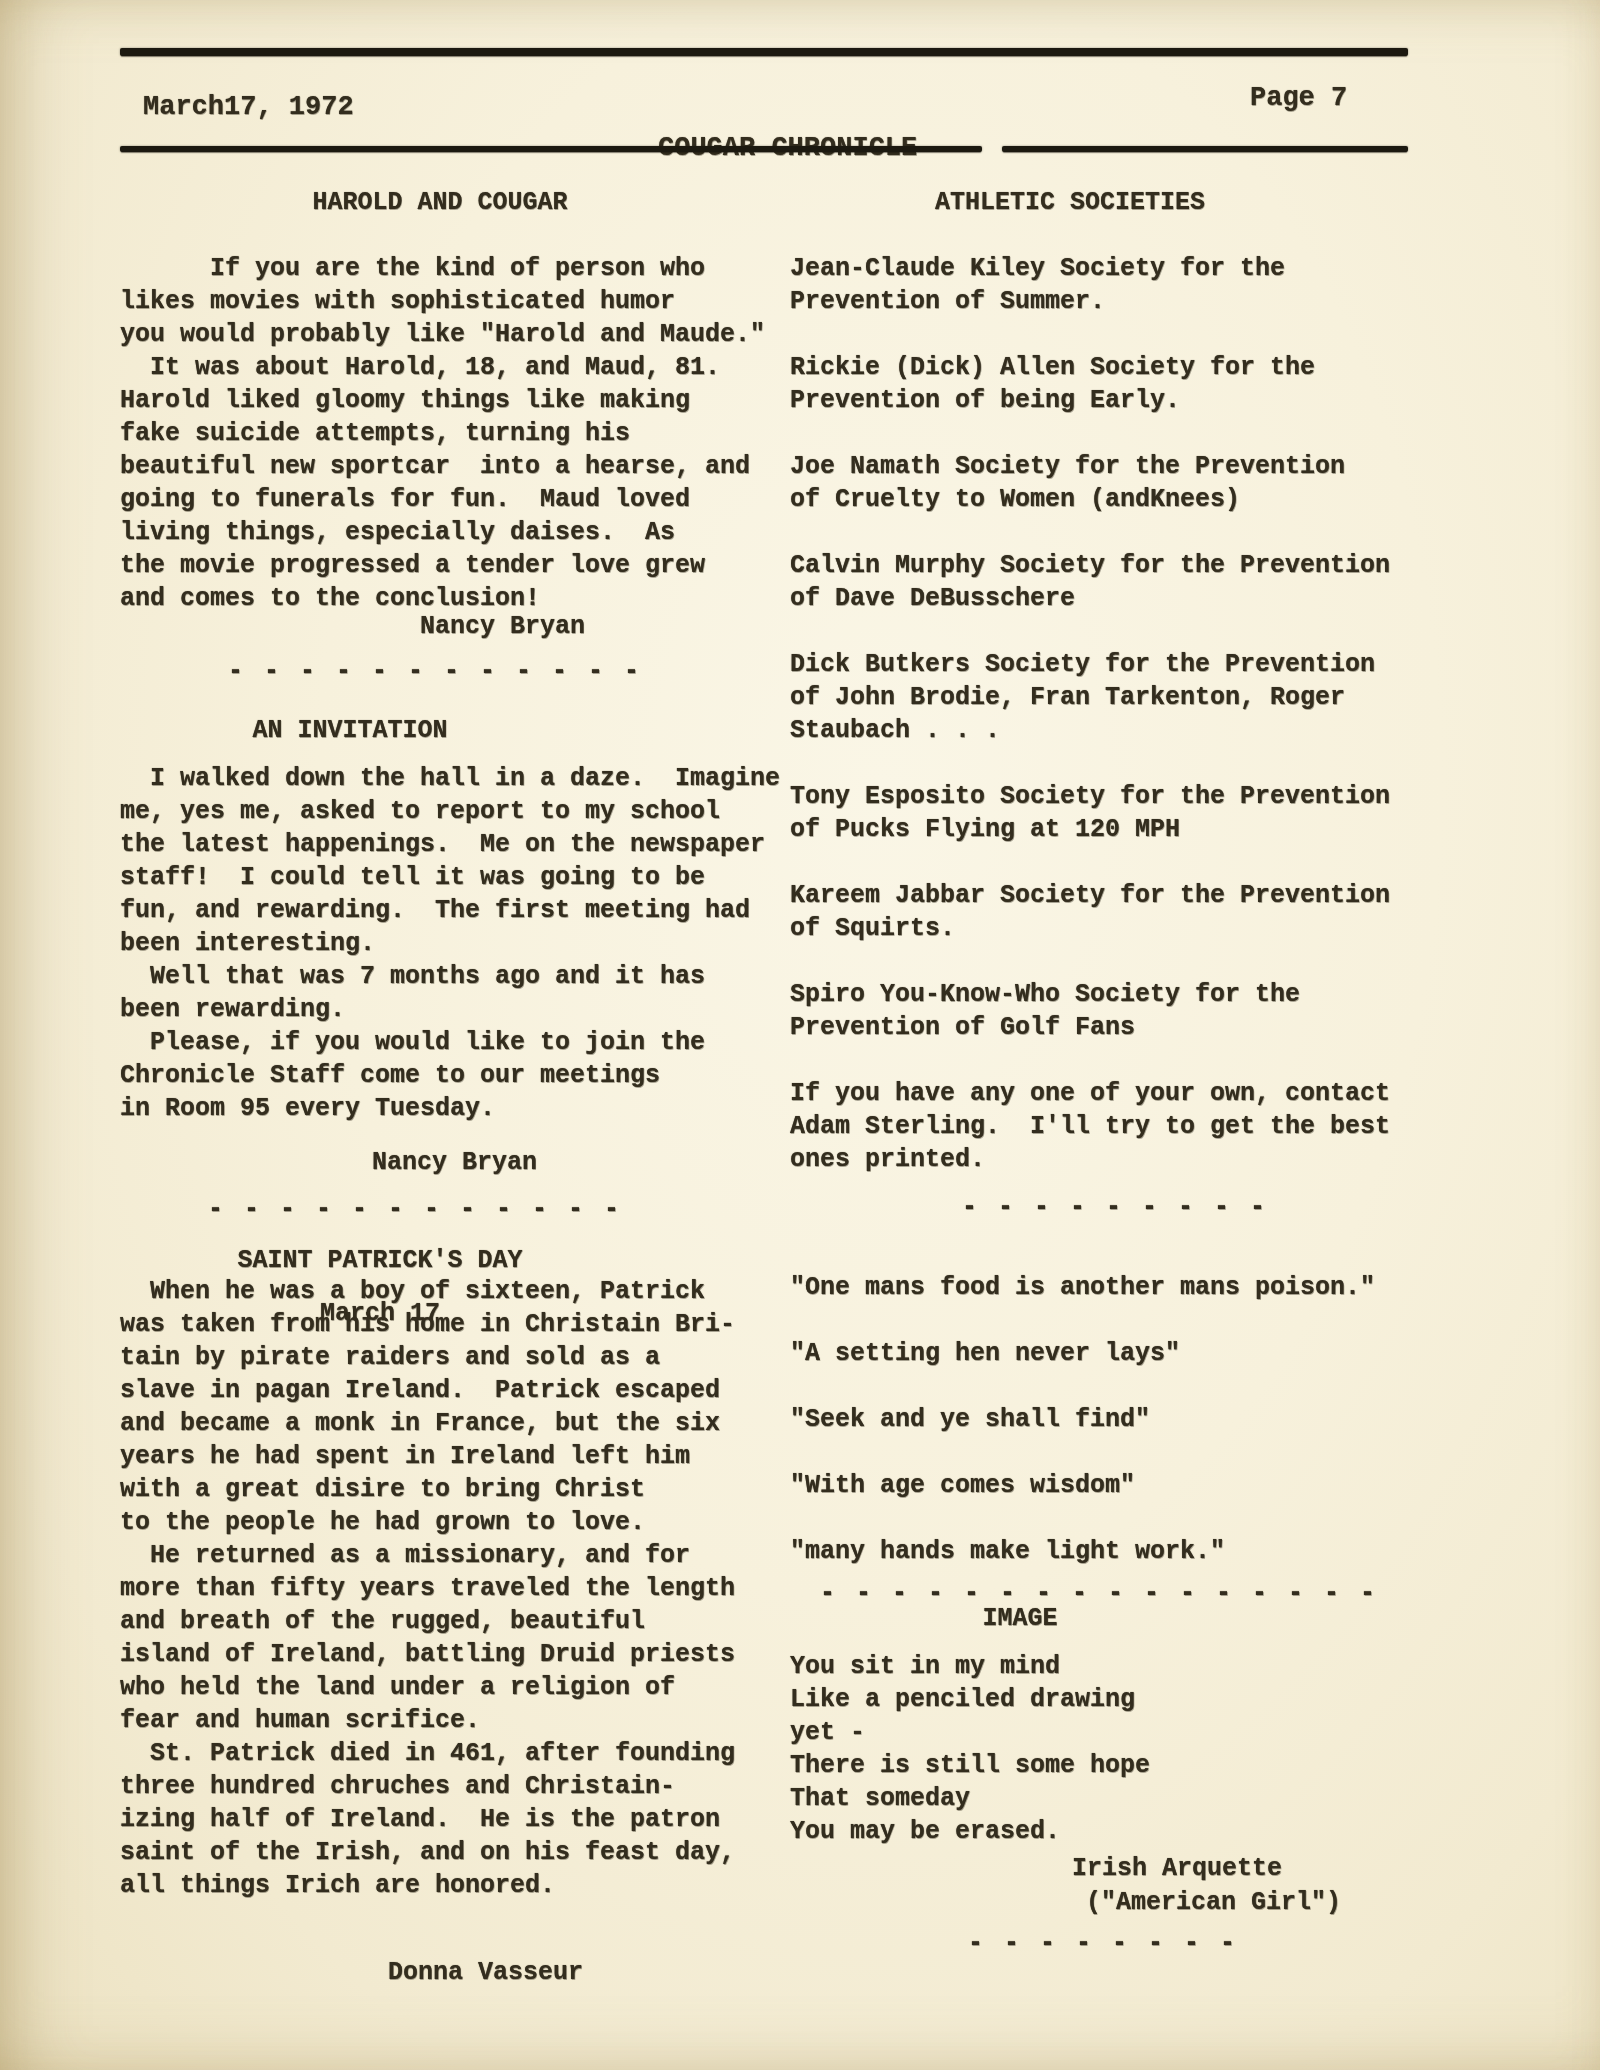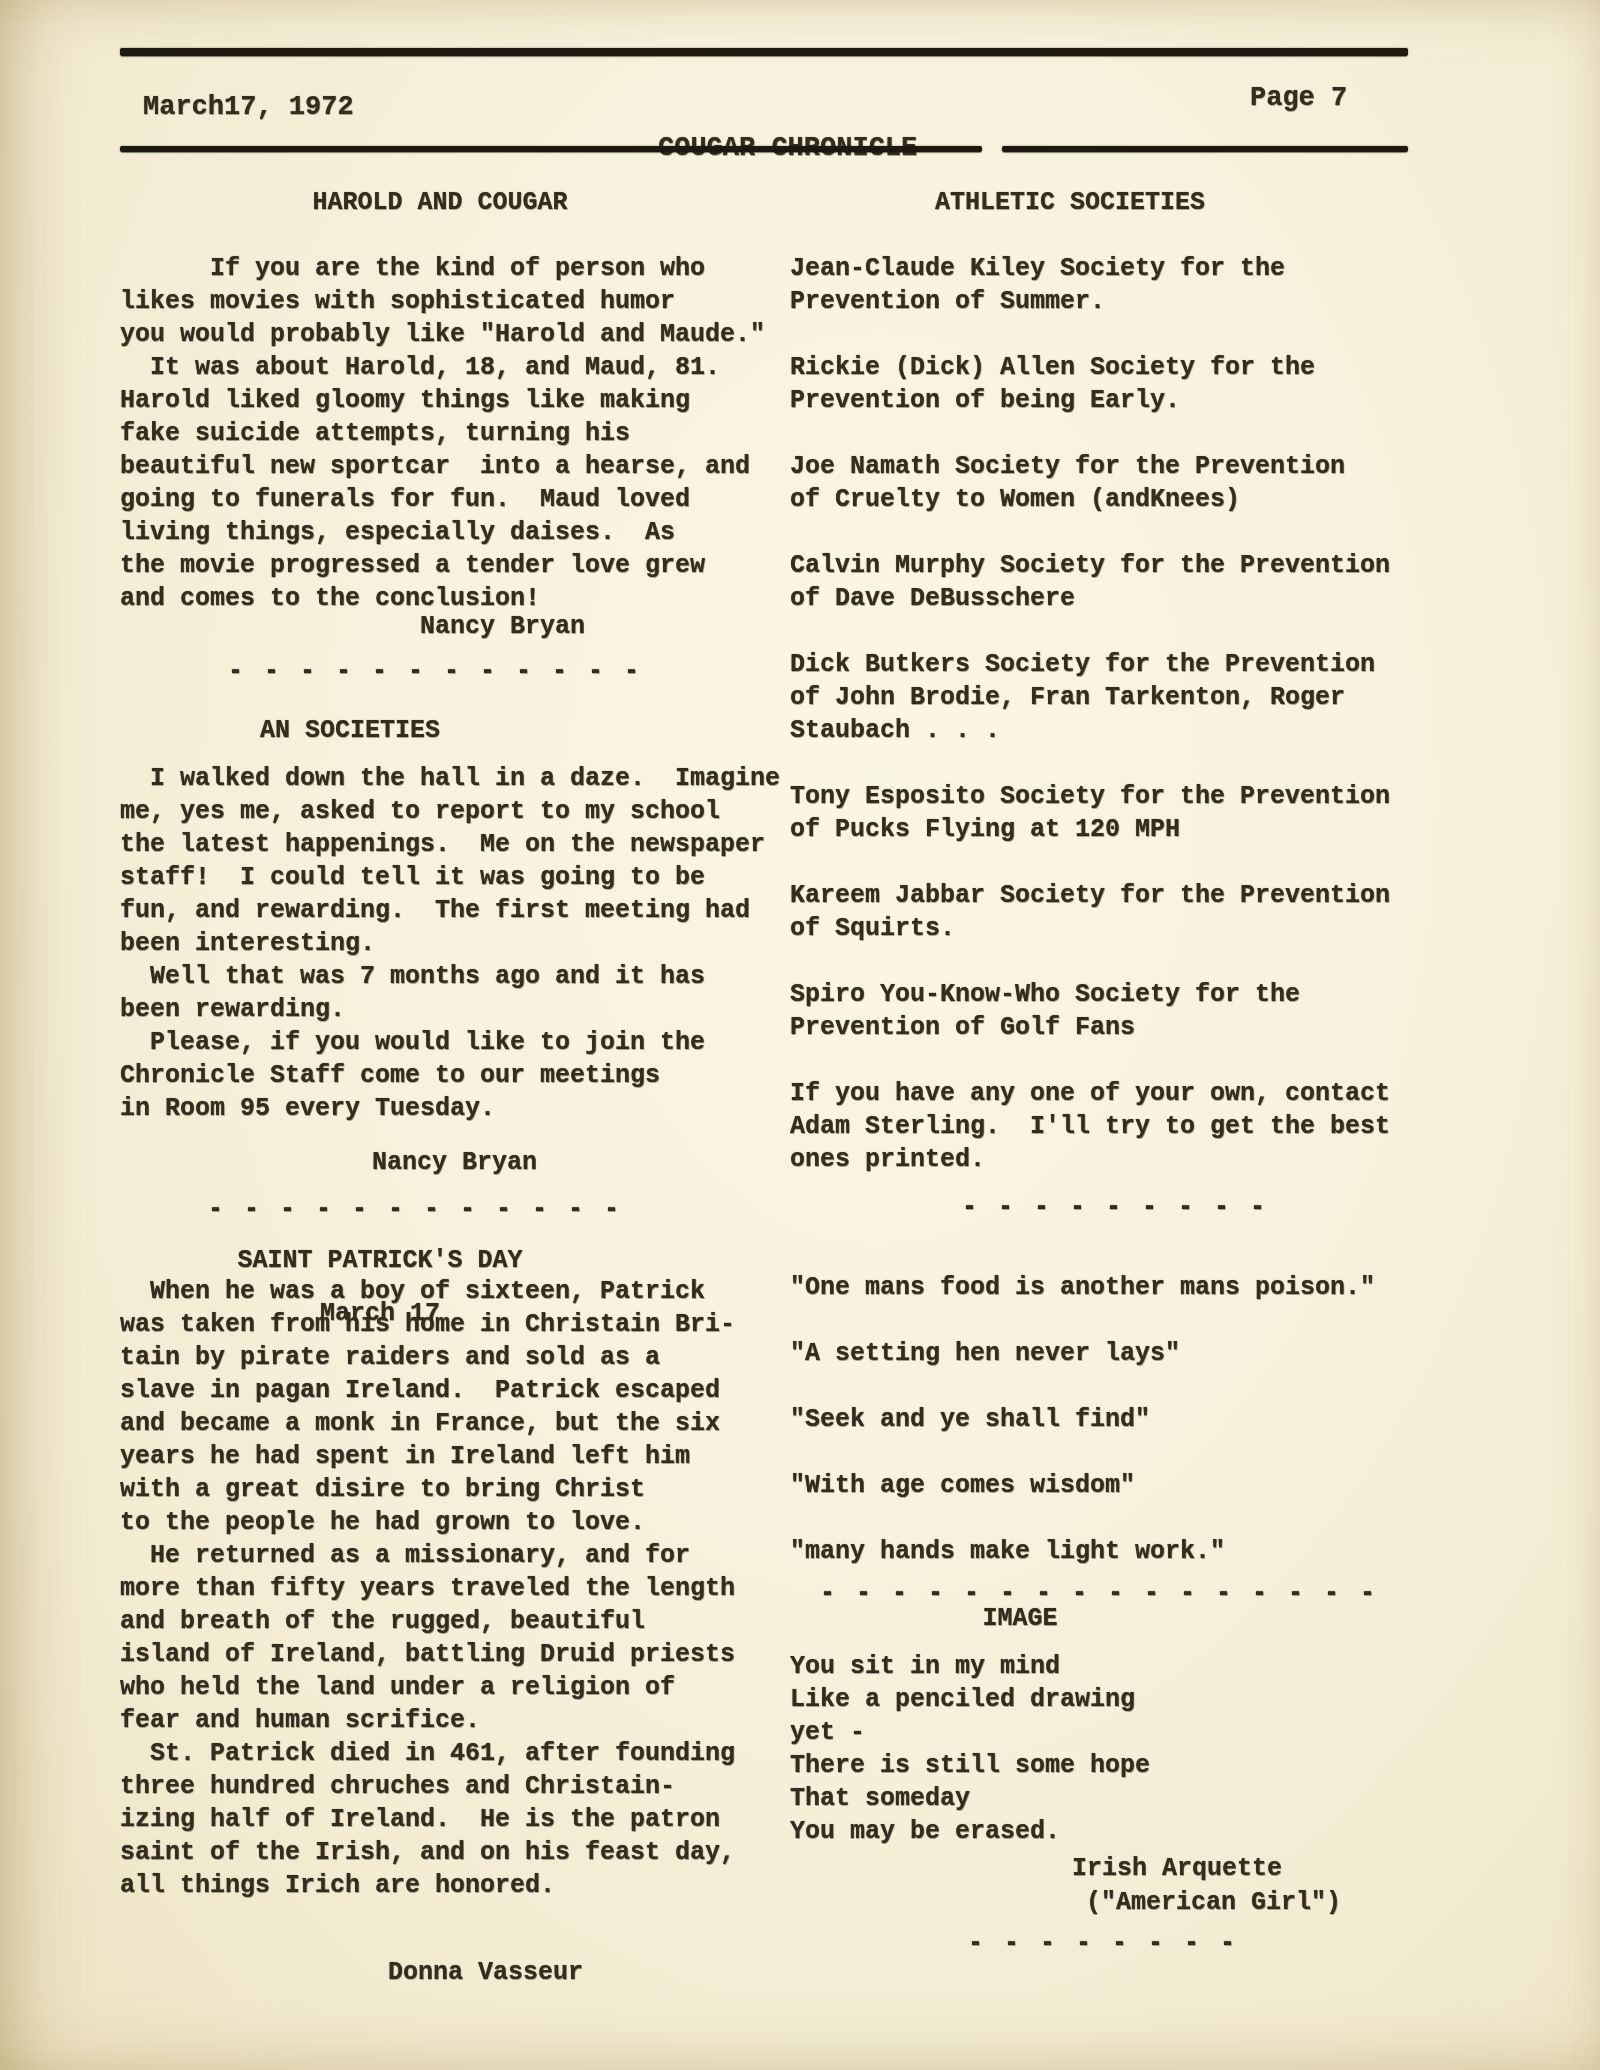--- a/index.html
+++ b/index.html
@@ -79,21 +79,21 @@
 beautiful new sportcar  into a hearse, and
 going to funerals for fun.  Maud loved
 living things, especially daises.  As
 the movie progressed a tender love grew
 and comes to the conclusion!</div>
 
   <div class="type" style="left:420px; top:610px;">Nancy Bryan</div>
 
   <div class="type divider" style="left:228px; top:650px;">- - - - - - - - - - - -</div>
 
-  <div class="type center" style="left:120px; top:714px; width:460px;">AN SOCIETIES</div>
+  <div class="type center" style="left:120px; top:714px; width:460px;">AN INVITATION</div>
 
   <div class="type" style="left:120px; top:762px;">  I walked down the hall in a daze.  Imagine
 me, yes me, asked to report to my school
 the latest happenings.  Me on the newspaper
 staff!  I could tell it was going to be
 fun, and rewarding.  The first meeting had
 been interesting.
   Well that was 7 months ago and it has
 been rewarding.
   Please, if you would like to join the

